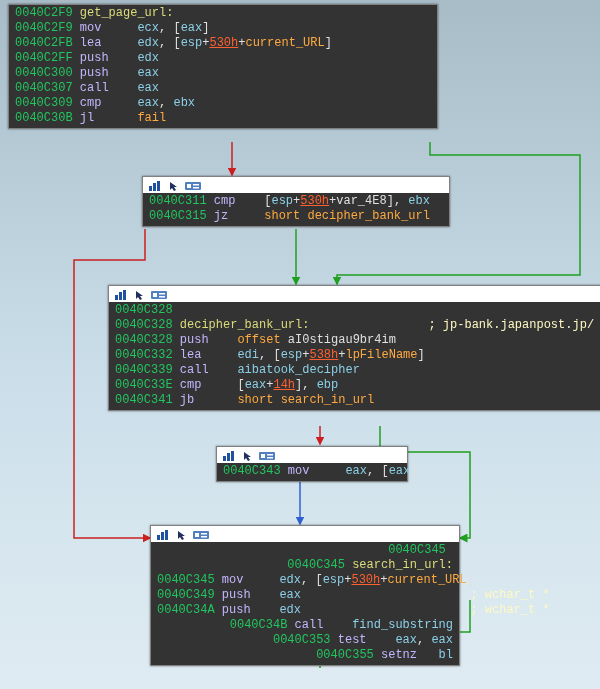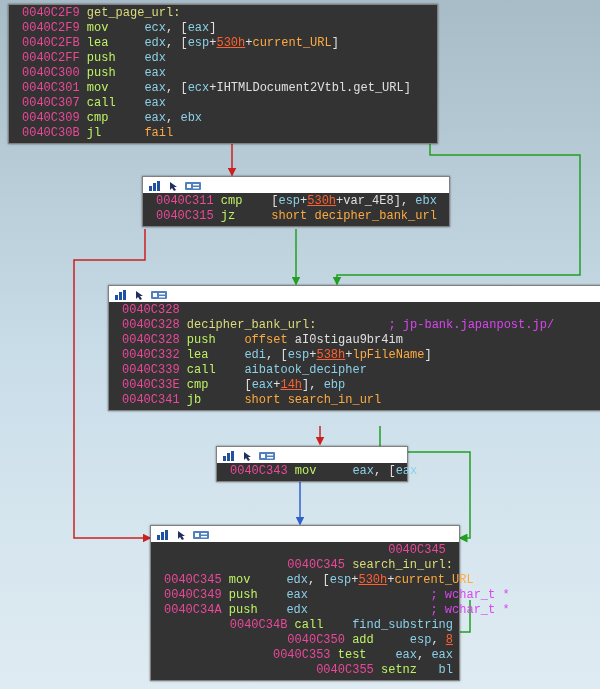--- a/index.html
+++ b/index.html
@@ -27,30 +27,30 @@
     gap: 6px;
     padding: 2px 6px 0 6px;
   }
   .tbicon { display:inline-flex; align-items:center; }
   .codebody {
     padding: 1px 6px 2px 6px;
     color: #c0c0c0;
     line-height: 15px;
   }
   .row { white-space: pre; }
-  .addr { color: #ec4899; margin-left: 7px; }
+  .addr { color: #22c55e; }
   .addr-hl { color: #d4a000; }
   .label { color: #dcdc7c; }
-  .mnem { color: #bef264; }
+  .mnem { color: #c4b5fd; }
   .reg { color: #8cd0e8; }
   .num { color: #ff6030; text-decoration: underline; }
   .ident { color: #e0e0e0; }
   .func { color: #8cd0e8; }
   .keyfail { color: #ffaa40; }
-  .cmt { color: #d946ef; }
+  .cmt { color: #fef9c3; margin-left: 47px; }
   .p { color: #e0e0e0; }
   svg.edges { position:absolute; top:0; left:0; pointer-events:none; } 
 </style>
 </head>
 <body>
 
 <svg class="edges" width="600" height="689">
   <defs>
     <marker id="ar" markerWidth="6" markerHeight="6" refX="5" refY="3" orient="auto">
       <path d="M0,0 L6,3 L0,6 Z" fill="#cc2020"></path>
@@ -80,21 +80,20 @@
   <polyline points="470,600 470,632 320,632 320,668" fill="none" stroke="#20a020" stroke-width="1.5"></polyline>
 </svg>
 
 <div class="block" style="left:8px; top:4px; width:430px;">
   <div class="codebody" id="b1">
       <div class="row"><span class="addr">0040C2F9</span> <span class="label">get_page_url:</span></div>
       <div class="row"><span class="addr">0040C2F9</span> <span class="mnem">mov     </span><span class="reg">ecx</span><span class="p">, [</span><span class="reg">eax</span><span class="p">]</span></div>
       <div class="row"><span class="addr">0040C2FB</span> <span class="mnem">lea     </span><span class="reg">edx</span><span class="p">, [</span><span class="reg">esp</span><span class="p">+</span><span class="num">530h</span><span class="p">+</span><span class="keyfail">current_URL</span><span class="p">]</span></div>
       <div class="row"><span class="addr">0040C2FF</span> <span class="mnem">push    </span><span class="reg">edx</span></div>
       <div class="row"><span class="addr">0040C300</span> <span class="mnem">push    </span><span class="reg">eax</span></div>
-      <div class="row"><span class="addr">0040C301</span> <span class="mnem">mov     </span><span class="reg">eax</span><span class="p">, [</span><span class="reg">ecx</span><span class="p">+</span><span class="ident">IHTMLDocument2Vtbl.get_URL</span><span class="p">]</span></div>
       <div class="row"><span class="addr">0040C307</span> <span class="mnem">call    </span><span class="reg">eax</span></div>
       <div class="row"><span class="addr">0040C309</span> <span class="mnem">cmp     </span><span class="reg">eax</span><span class="p">, </span><span class="reg">ebx</span></div>
       <div class="row"><span class="addr">0040C30B</span> <span class="mnem">jl      </span><span class="keyfail">fail</span></div>
     </div>
 </div>
 
 <div class="block" style="left:142px; top:176px; width:308px;">
   <div class="titlebar">
     <span class="tbicon">
         <svg width="14" height="10">
@@ -208,17 +207,16 @@
         </svg>
       </span>
   </div>
   <div class="codebody" id="b5">
       <div class="row"><span class="addr">0040C345</span> </div>
       <div class="row"><span class="addr">0040C345</span> <span class="label">search_in_url:</span></div>
       <div class="row"><span class="addr">0040C345</span> <span class="mnem">mov     </span><span class="reg">edx</span><span class="p">, [</span><span class="reg">esp</span><span class="p">+</span><span class="num">530h</span><span class="p">+</span><span class="keyfail">current_URL</span><span class="p">]</span></div>
       <div class="row"><span class="addr">0040C349</span> <span class="mnem">push    </span><span class="reg">eax</span>                 <span class="cmt">; wchar_t *</span></div>
       <div class="row"><span class="addr">0040C34A</span> <span class="mnem">push    </span><span class="reg">edx</span>                 <span class="cmt">; wchar_t *</span></div>
       <div class="row"><span class="addr">0040C34B</span> <span class="mnem">call    </span><span class="func">find_substring</span></div>
-      <div class="row"><span class="addr">0040C350</span> <span class="mnem">add     </span><span class="reg">esp</span><span class="p">, </span><span class="num">8</span></div>
       <div class="row"><span class="addr">0040C353</span> <span class="mnem">test    </span><span class="reg">eax</span><span class="p">, </span><span class="reg">eax</span></div>
       <div class="row"><span class="addr">0040C355</span> <span class="mnem">setnz   </span><span class="reg">bl</span></div>
     </div>
 </div>
 
 </body></html>

